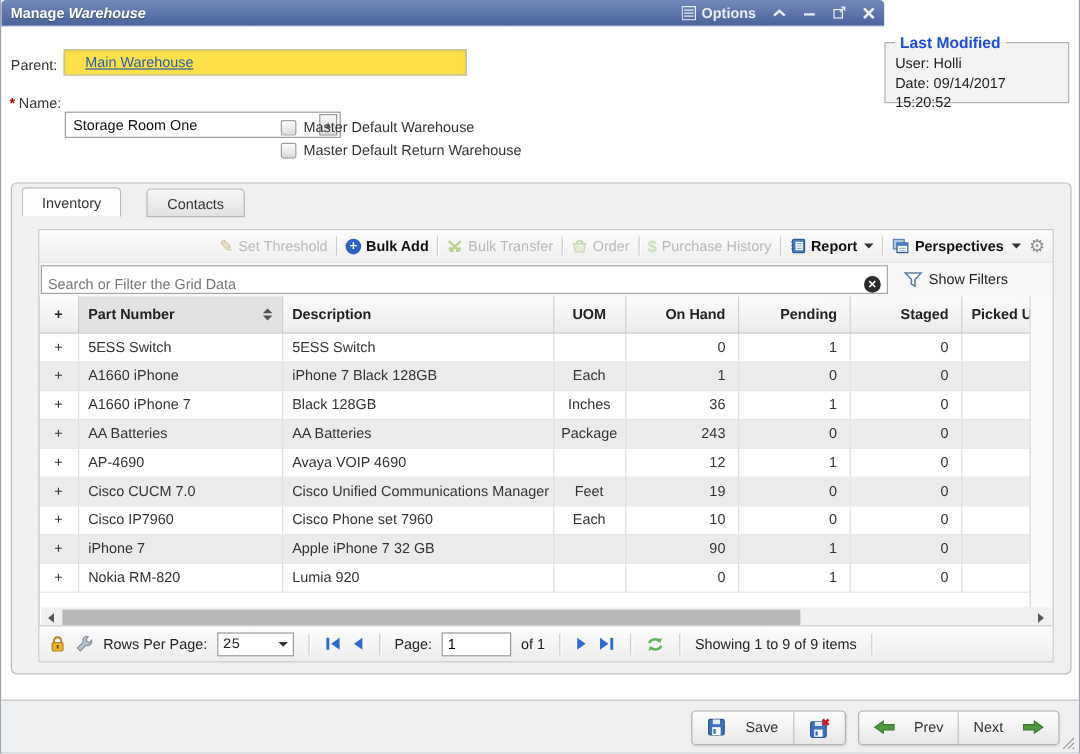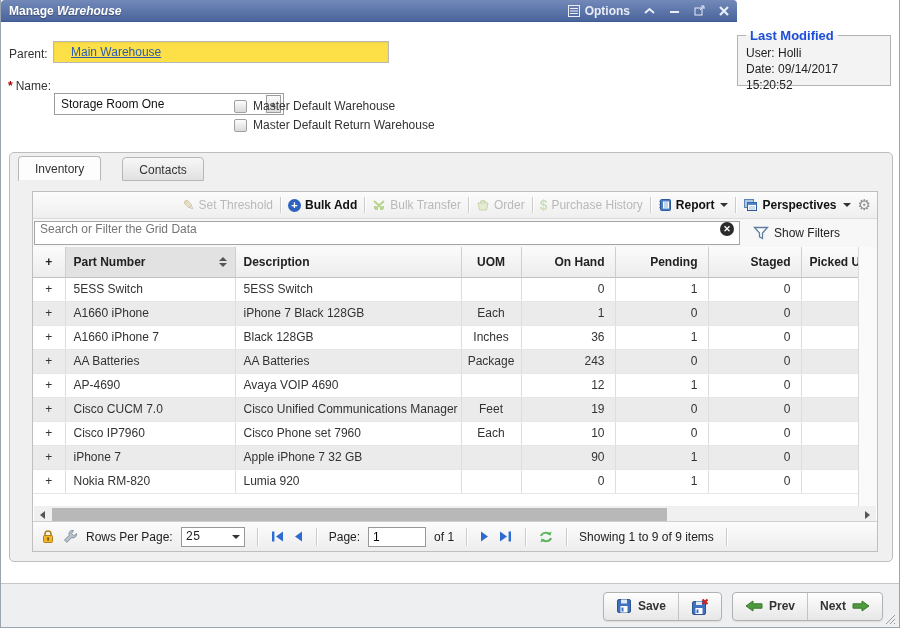--- a/index.html
+++ b/index.html
@@ -66,21 +66,21 @@
     border-top:4px solid #333; margin-left:2px; }
   .plus-circle { width:13px; height:13px; border-radius:50%; background:#2d62c1;
     color:#fff; font-weight:bold; font-size:11px; line-height:13px; text-align:center; }
   .pencil { color:#cdb98c; font-size:14px; }
   .dollar { color:#cbdfba; font-weight:bold; font-size:14px; }
   .gear { color:#8f8f8f; font-size:15px; cursor:pointer; }
 
   .searchrow { position:absolute; left:0; top:27px; right:0; height:28px;
     display:flex; align-items:center; background:#f7f7f7; }
   .search { position:relative; width:706px; height:24px; margin-left:1px;
-    border:1px solid #a5a5a5; background:#fff; display:flex; align-items:flex-start; }
+    border:1px solid #a5a5a5; background:#fff; display:flex; align-items:flex-end; }
   .search input { flex:1; border:none; outline:none; font:12px "Liberation Sans",sans-serif;
     color:#444; padding-left:5px; background:transparent; }
   .clear-btn { width:14px; height:14px; border-radius:50%; background:#2b2b2b; color:#fff;
     font-size:9px; font-weight:bold; line-height:14px; text-align:center; margin-right:5px; cursor:pointer; }
   .showfilters { display:flex; align-items:center; gap:5px; margin-left:13px; cursor:pointer; color:#222; }
 
   
   table.datagrid { position:absolute; left:0; top:55px; width:825px; border-collapse:collapse; table-layout:fixed; }
   .datagrid th { height:30px; background:linear-gradient(#fbfbfb,#ececec);
     border-right:1px solid #cfcfcf; border-bottom:1px solid #c2c2c2;
@@ -115,22 +115,22 @@
   .page-input { width:58px; height:20px; border:1px solid #989898; font:12px "Liberation Sans",sans-serif; padding-left:4px; }
   .nav-btn { cursor:pointer; display:flex; align-items:center; }
   .nav-btn svg { display:block; }
 
   
   .bottombar { position:absolute; left:0; top:583px; width:900px; height:45px;
     background:#edeff1; border-top:1px solid #c5c5c5;
     display:flex; align-items:center; justify-content:flex-end; gap:10px; padding-right:18px; }
   .btn-group { display:flex; border:1px solid #b1b1b1; border-radius:4px;
     background:linear-gradient(#fefefe,#e7e7e7); overflow:hidden; box-shadow:0 1px 1px rgba(0,0,0,.08); }
-  .btn { display:flex; align-items:center; gap:6px; height:27px; padding:0 12px;
-    font-weight:bold; color:#333; cursor:pointer; border-right:1px solid #c3c3c3; }
+  .btn { display:flex; align-items:center; gap:16px; height:27px; padding:0 12px;
+    font-weight:normal; color:#333; cursor:pointer; border-right:1px solid #c3c3c3; }
   .btn:last-child { border-right:none;align-items:center; }
   .grip { position:absolute; right:5px; bottom:3px; }
 </style>
 </head>
 <body>
 
 <div class="window">
 
   <div class="titlebar">
     <span class="title">

